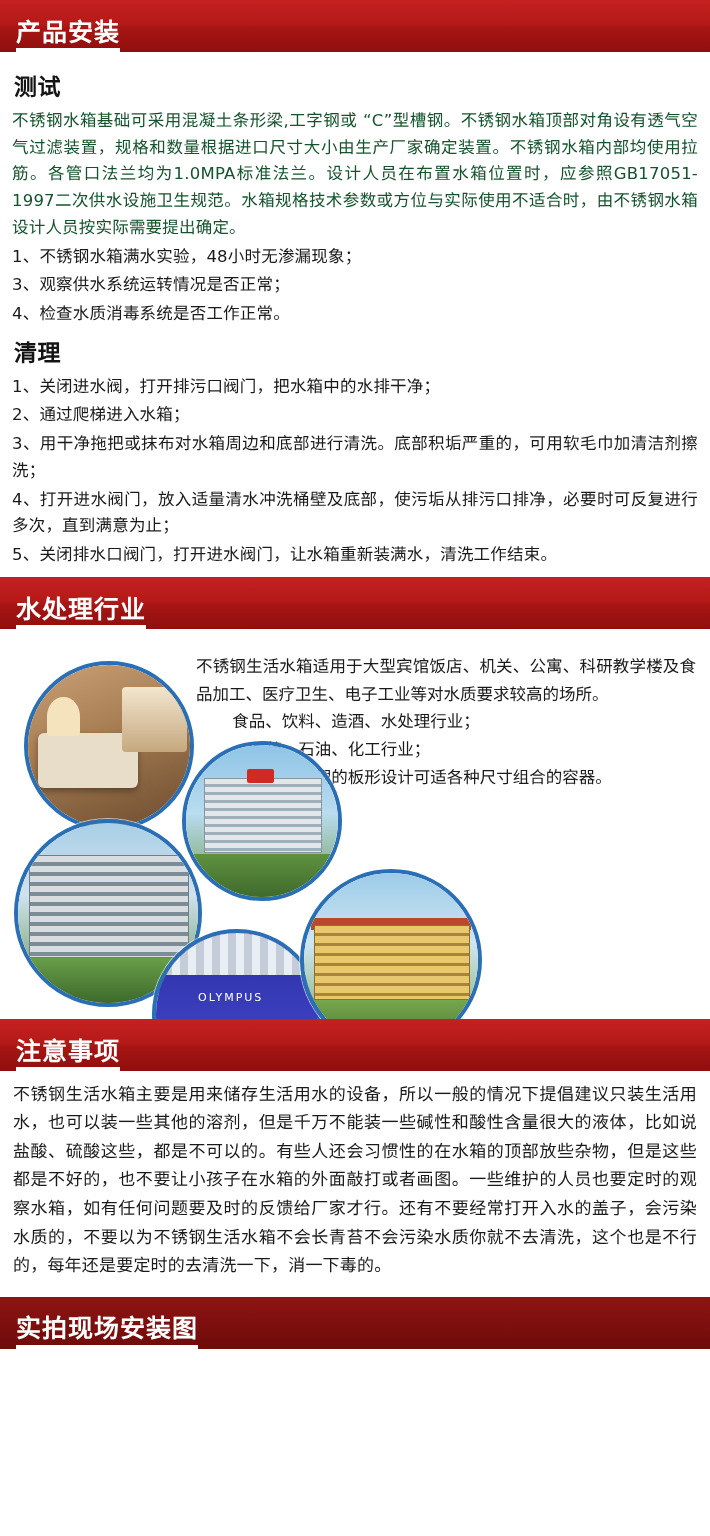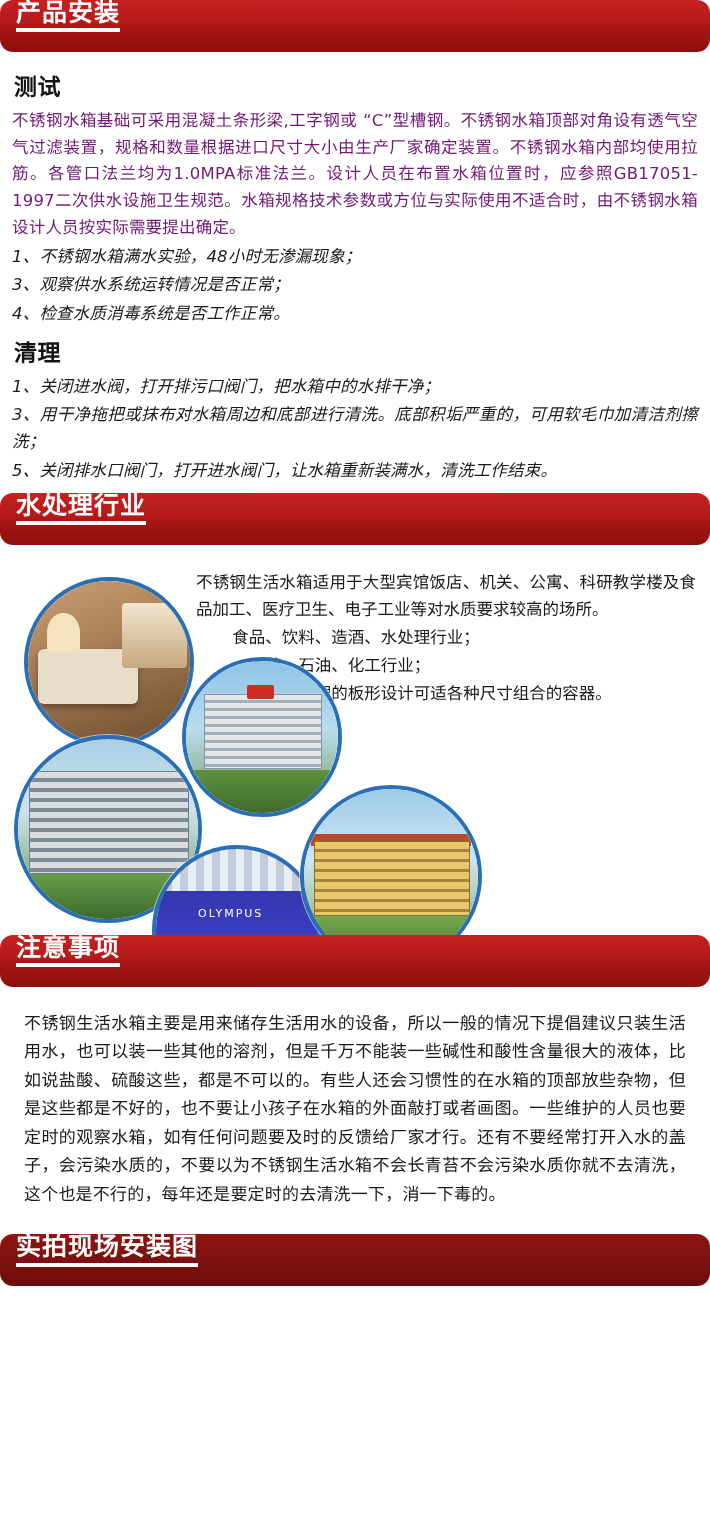--- a/index.html
+++ b/index.html
@@ -18,24 +18,23 @@
     position: relative;
     overflow: hidden;
   }
 
   
   .bar {
     width: 710px;
     height: 52px;
     background: linear-gradient(to bottom, #c52121 0%, #b51a18 45%, #a61513 55%, #8f0f0e 100%);
     display: flex;
-    align-items: flex-start;
+    align-items: flex-end;
     box-sizing: border-box;
     position: relative;
-    border-radius: 13px;
   }
   .bar-title {
     color: #ffffff;
     font-size: 25px;
     font-weight: bold;
     letter-spacing: 1px;
     margin-left: 16px;
     border-bottom: 4px solid #ffffff;
     padding-bottom: 2px;
     line-height: 1.05;
@@ -56,31 +55,30 @@
     font-weight: bold;
     margin: 6px 0 6px 2px;
     color: #141414;
     letter-spacing: 0.5px;
   }
   p.para {
     font-size: 16.5px;
     line-height: 1.62;
     margin: 0 0 2px 0;
     text-align: justify;
-    color: #701a75;
+    color: #14532d;
     letter-spacing: 0.2px;
   }
   p.item {
     font-size: 16.5px;
     line-height: 1.62;
     margin: 0 0 2px 0;
     text-align: justify;
     color: #1a1a1a;
     letter-spacing: 0.2px;
-    font-style: italic;
   }
 
   
   .scope {
     position: relative;
     width: 710px;
     height: 390px;
     background: #ffffff;
     overflow: hidden;
   }
@@ -187,44 +185,47 @@
     background:linear-gradient(180deg,#77a94e,#4a7432);
   }
 
   
   .notes {
     padding: 10px 12px 14px 12px;
   }
   .notes p {
     font-size: 17px;
     line-height: 1.68;
-    margin: 12px;
+    margin: 1px;
     text-align: justify;
     letter-spacing: 0.2px;
+    font-family: Liberation Mono, monospace;
   }
 </style>
 </head>
 <body>
 
 <div class="page">
 
   <div class="bar">
     <span class="bar-title">产品安装</span>
   </div>
 
   <div class="content">
     <h3 class="sub">测试</h3>
     <p class="para">不锈钢水箱基础可采用混凝土条形梁,工字钢或 “C”型槽钢。不锈钢水箱顶部对角设有透气空气过滤装置，规格和数量根据进口尺寸大小由生产厂家确定装置。不锈钢水箱内部均使用拉筋。各管口法兰均为1.0MPA标准法兰。设计人员在布置水箱位置时，应参照GB17051-1997二次供水设施卫生规范。水箱规格技术参数或方位与实际使用不适合时，由不锈钢水箱设计人员按实际需要提出确定。</p>
     <p class="item">1、不锈钢水箱满水实验，48小时无渗漏现象；</p>
     <p class="item">3、观察供水系统运转情况是否正常；</p>
     <p class="item">4、检查水质消毒系统是否工作正常。</p>
 
     <h3 class="sub">清理</h3>
     <p class="item">1、关闭进水阀，打开排污口阀门，把水箱中的水排干净；</p>
+    <p class="item">2、通过爬梯进入水箱；</p>
     <p class="item">3、用干净拖把或抹布对水箱周边和底部进行清洗。底部积垢严重的，可用软毛巾加清洁剂擦洗；</p>
+    <p class="item">4、打开进水阀门，放入适量清水冲洗桶壁及底部，使污垢从排污口排净，必要时可反复进行多次，直到满意为止；</p>
     <p class="item">5、关闭排水口阀门，打开进水阀门，让水箱重新装满水，清洗工作结束。</p>
   </div>
 
   <div class="bar">
     <span class="bar-title">水处理行业</span>
   </div>
 
   <div class="scope">
 
     <div class="scope-text">

